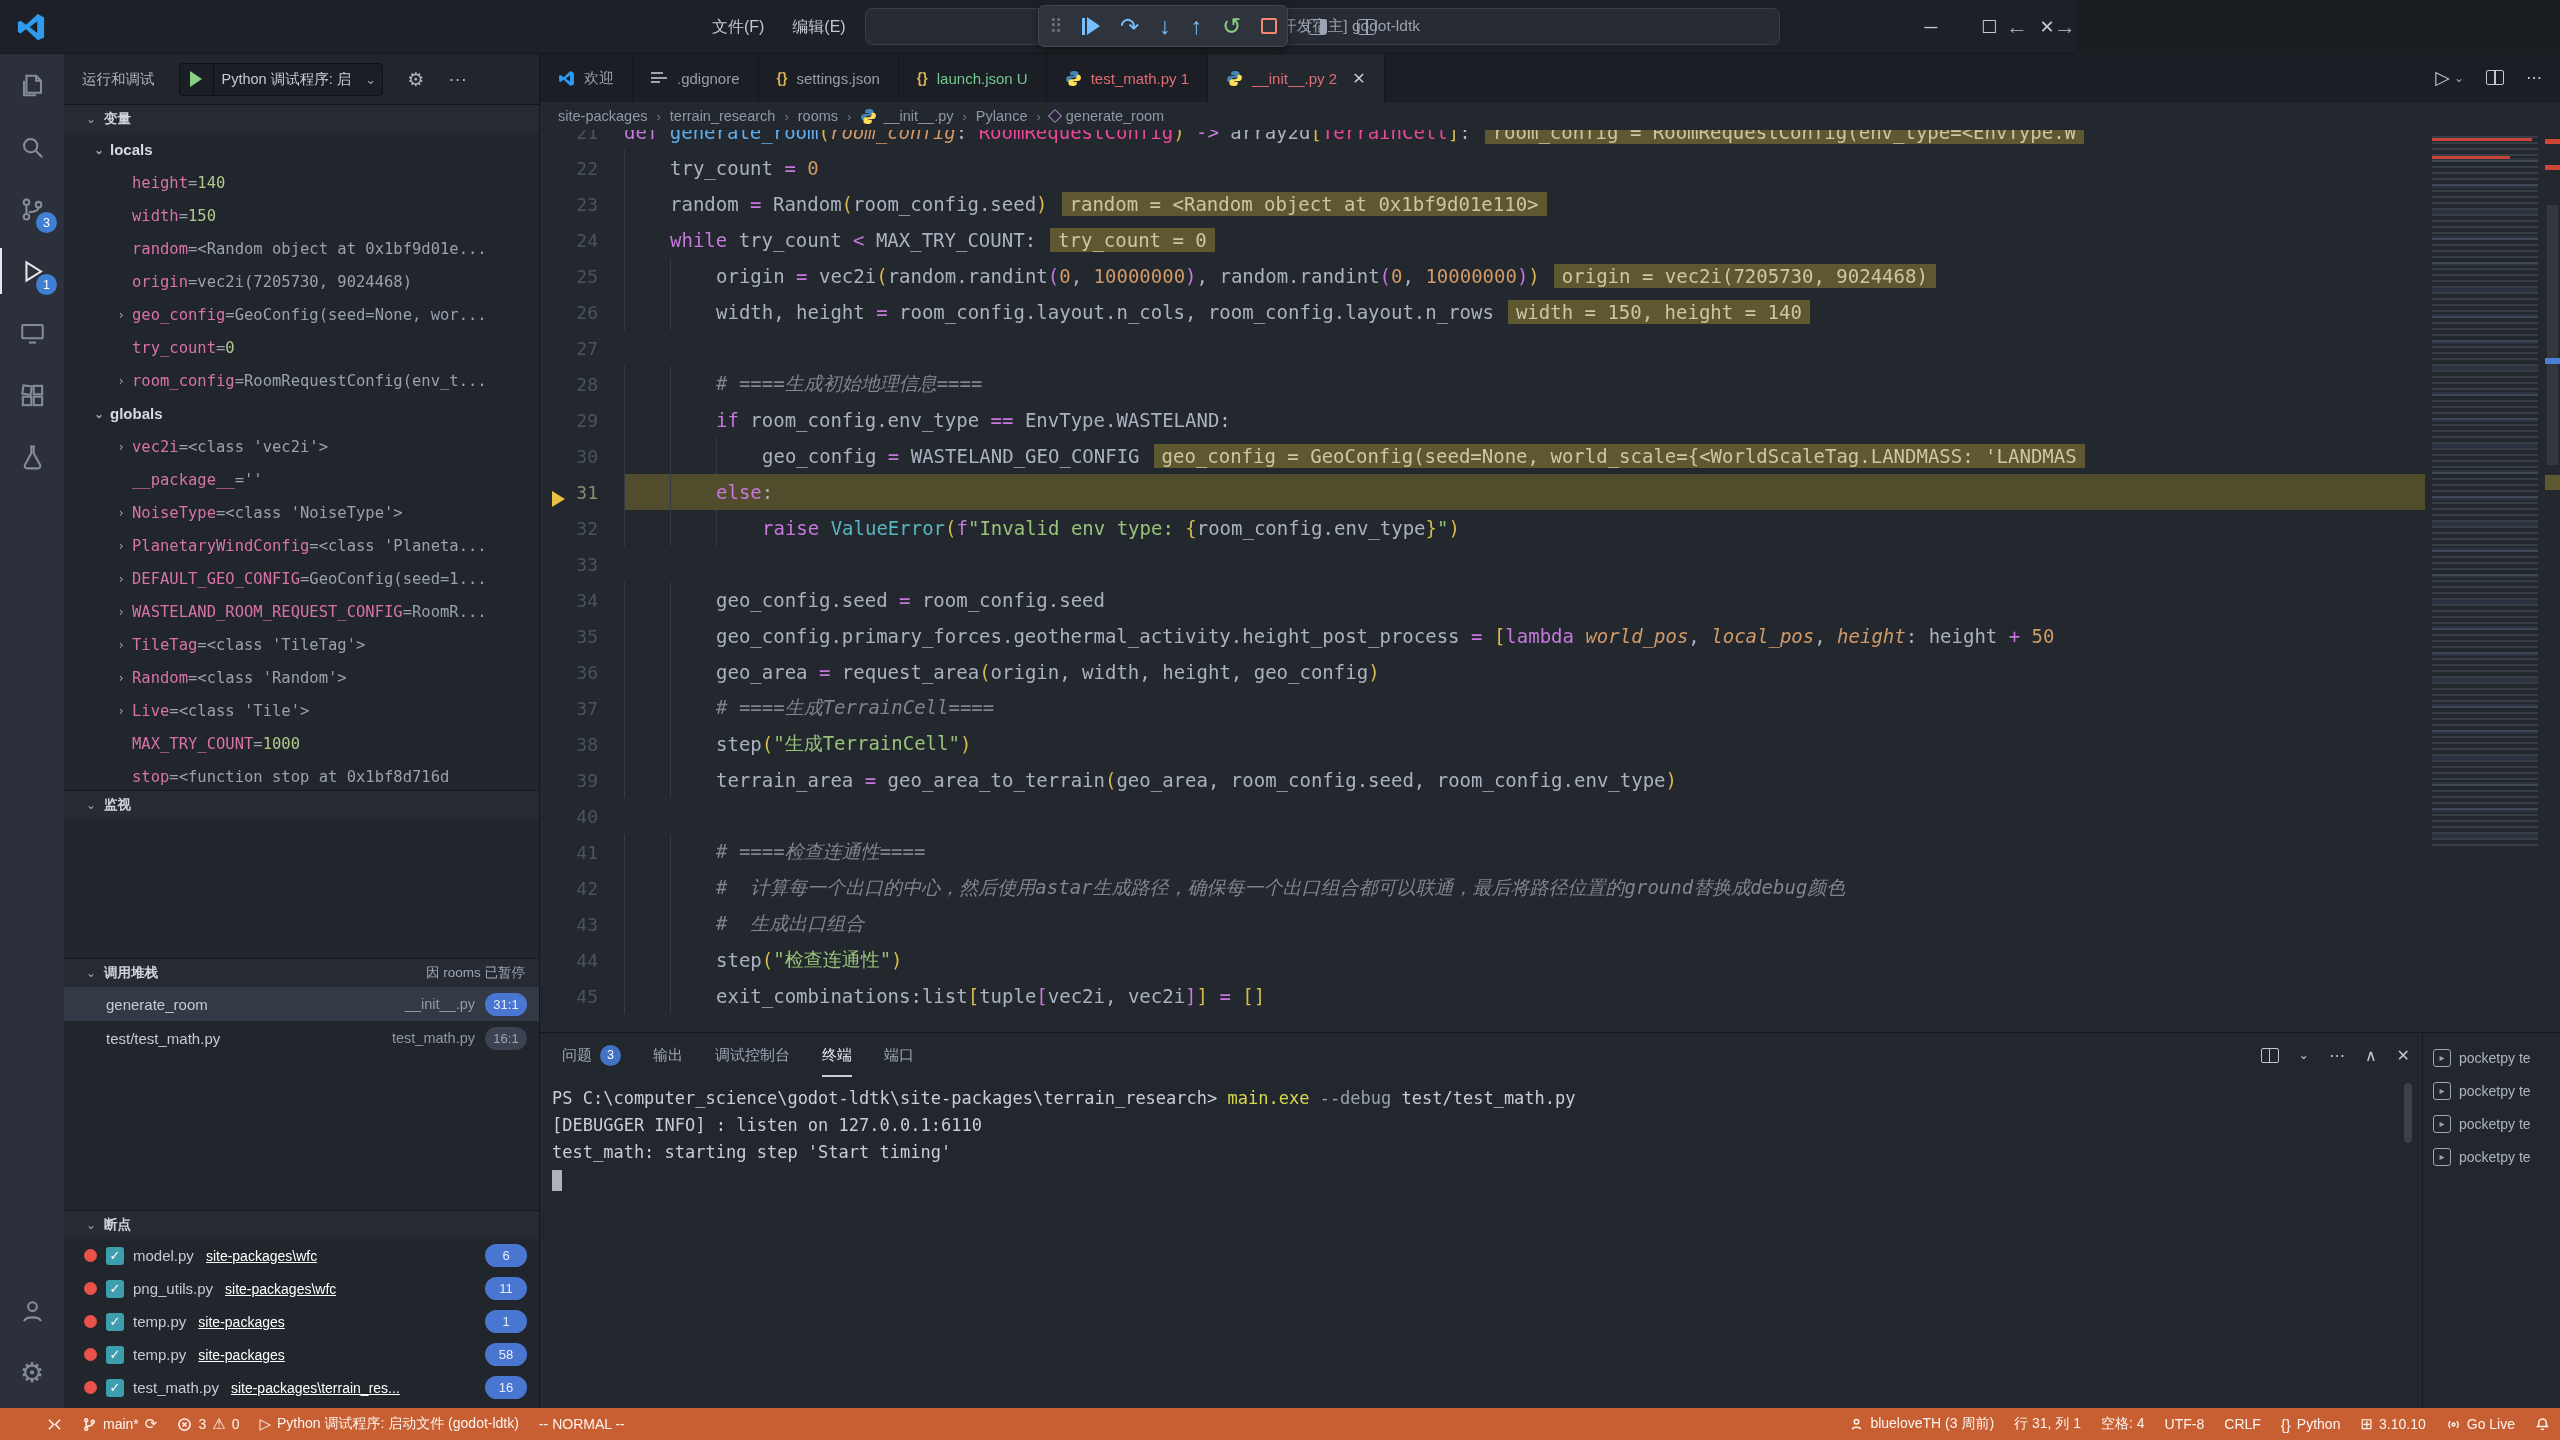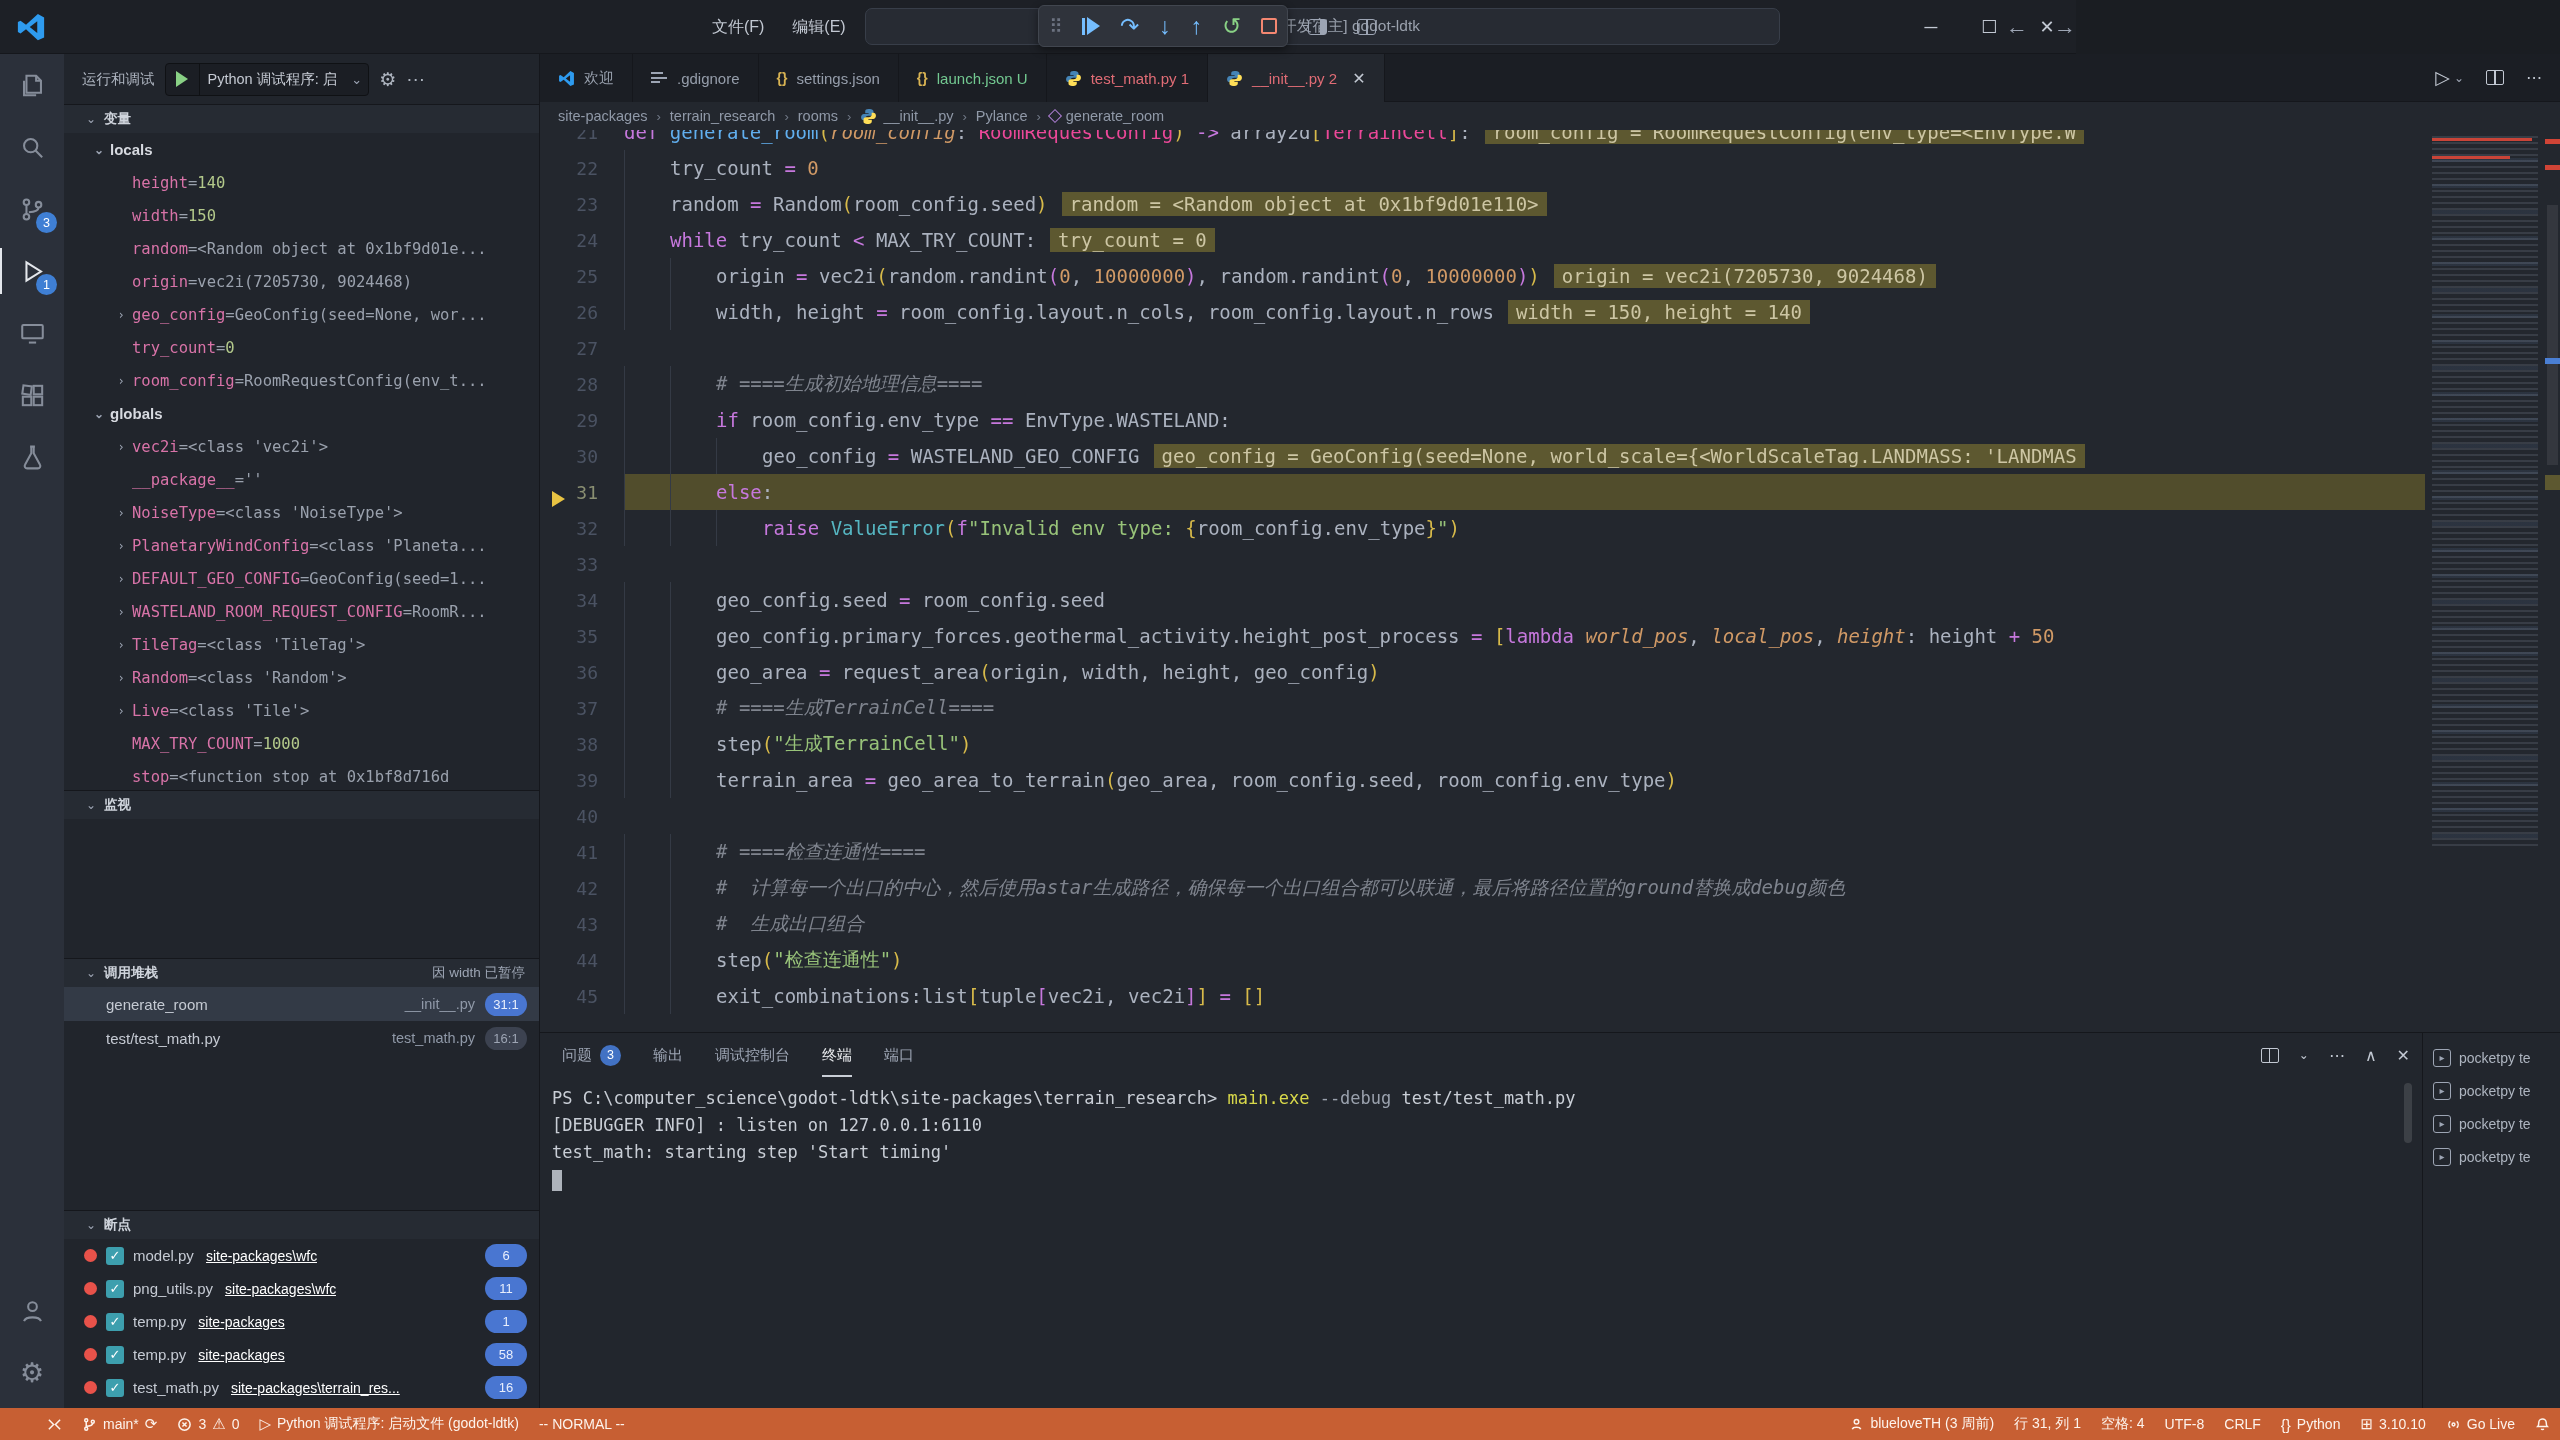--- a/index.html
+++ b/index.html
@@ -50,21 +50,21 @@
   .act{width:64px;height:62px;display:flex;align-items:center;justify-content:center;color:#868d9a;position:relative;}
   .act svg{width:29px;height:29px;stroke:currentColor;fill:none;stroke-width:1.7;}
   .act.active{color:#e4e7ec;}
   .act.active:before{content:"";position:absolute;left:0;top:8px;bottom:8px;width:2px;background:#e4e7ec;}
   .act .badge{position:absolute;right:7px;bottom:7px;min-width:21px;height:21px;border-radius:11px;background:#3f7fd4;
     color:#fff;font-size:12.5px;display:flex;align-items:center;justify-content:center;}
   #act-bottom{position:absolute;left:0;bottom:4px;}
   .act.gear{font-size:27px;}
   
   #sidebar{position:absolute;left:64px;top:0;width:476px;bottom:0;background:var(--bg-side);border-right:1px solid var(--border);}
-  #runrow{position:absolute;left:0;top:0;right:0;height:50px;display:flex;align-items:center;padding-left:18px;gap:10px;}
+  #runrow{position:absolute;left:0;top:0;right:0;height:50px;display:flex;align-items:center;padding-left:18px;gap:24px;}
   #runrow .rtitle{font-size:14.5px;color:#aeb5c0;}
   #runcfg{display:flex;align-items:center;height:33px;background:#1b1e24;border:1px solid #0f1114;border-radius:4px;overflow:hidden;}
   #runcfg .play{width:34px;height:100%;display:flex;align-items:center;justify-content:center;border-right:1px solid #0f1114;}
   #runcfg .play b{width:0;height:0;border-left:12px solid #89d185;border-top:8px solid transparent;border-bottom:8px solid transparent;}
   #runcfg .cfg{padding:0 8px;font-size:14.5px;color:#c5cad3;max-width:170px;white-space:nowrap;overflow:hidden;}
   #runcfg .chev{padding:0 6px;color:#9da5b4;font-size:13px;}
   #runrow .tool{color:#aeb5c0;font-size:19px;}
   .sect-head{position:absolute;left:0;right:0;height:29px;background:var(--bg-head);border-top:1px solid var(--border);
     display:flex;align-items:center;font-size:13.5px;font-weight:bold;color:#cfd4dc;padding-left:22px;gap:8px;}
   .sect-head .chev{font-size:12px;color:#9da5b4;font-weight:normal;}
@@ -423,21 +423,21 @@
       </div>
 
     <div class="sect-head" style="top:736px">
       <span class="chev">⌄</span>
         <span>监视</span>
       </div>
 
     <div class="sect-head" style="top:904px">
       <span class="chev">⌄</span>
         <span>调用堆栈</span>
-      <span class="right">因 width 已暂停</span>
+      <span class="right">因 rooms 已暂停</span>
       </div>
     <div id="cs-list" style="position:absolute;left:0;right:0;top:933px">
         <div class="csrow sel">
           <span>generate_room</span>
           <span class="fname">__init__.py</span>
           <span class="pill">31:1</span>
         </div>
         <div class="csrow">
           <span>test/test_math.py</span>
           <span class="fname">test_math.py</span>

